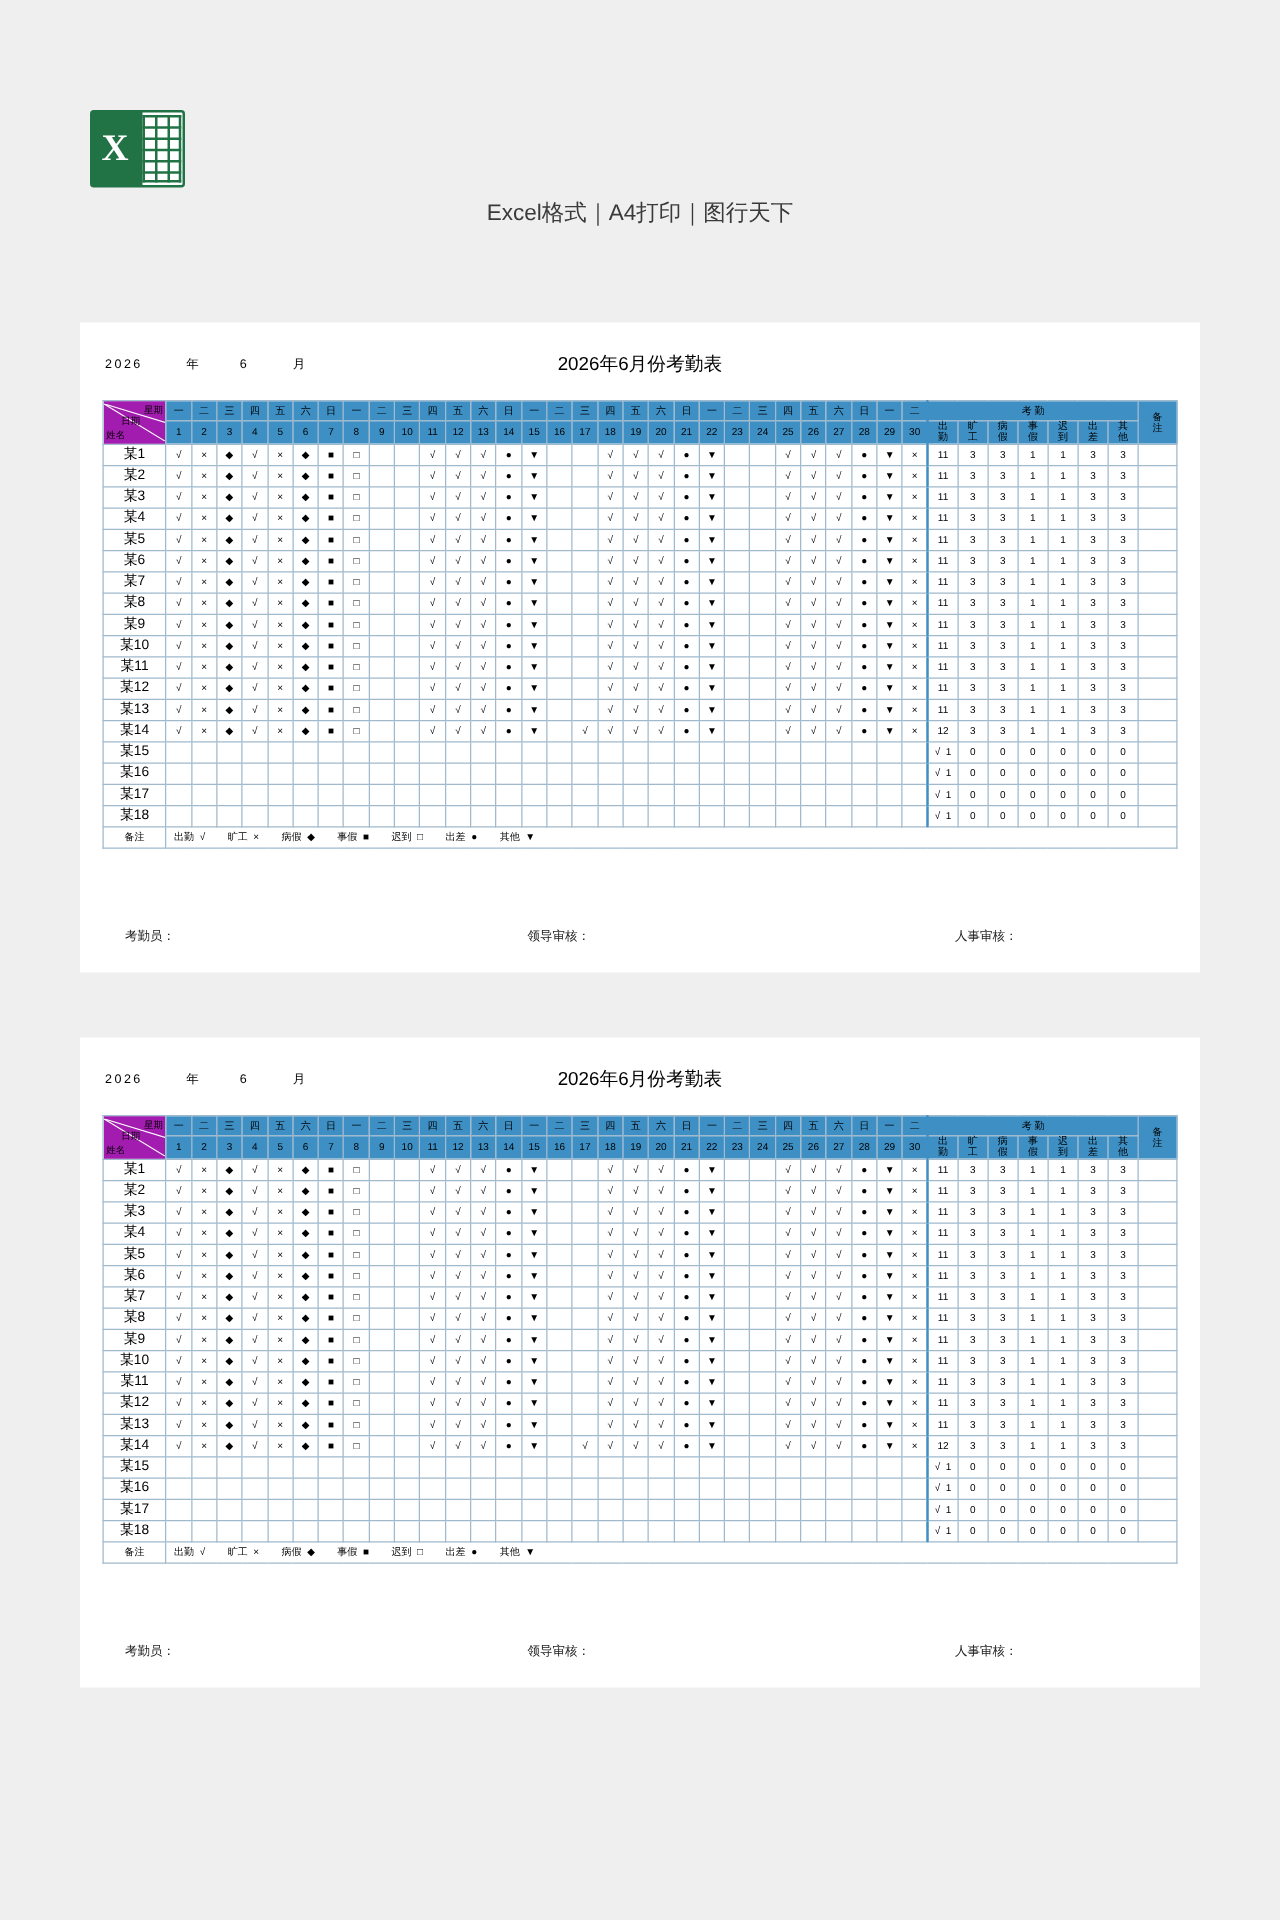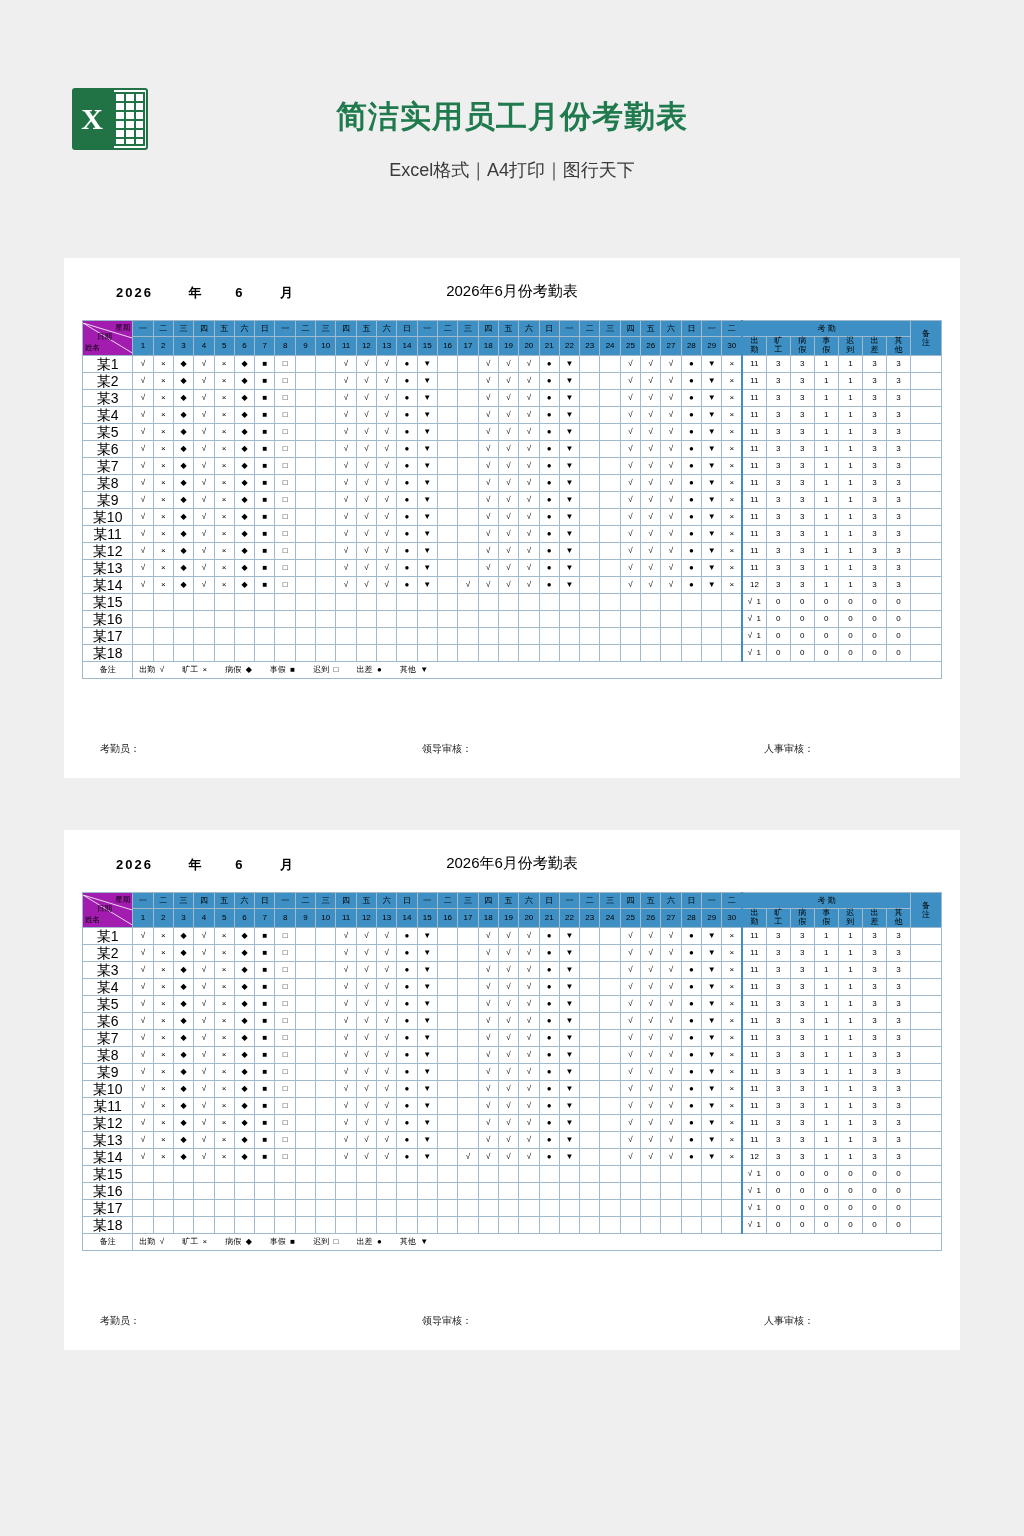--- a/index.html
+++ b/index.html
@@ -20,30 +20,30 @@
   .xls-logo .grid{position:absolute;left:42px;top:4px;width:31px;height:54px;}
   .xls-logo .grid i{position:absolute;background:#217346;display:block;}
   .title-main{position:absolute;left:0;top:96px;width:1024px;text-align:center;color:#1f7a4d;font-size:31px;font-weight:bold;letter-spacing:1px;}
   .title-sub{position:absolute;left:0;top:158px;width:1024px;text-align:center;color:#3a3a3a;font-size:18px;}
 
   
   .card{position:absolute;left:64px;width:896px;background:#fff;}
   .card1{top:258px;height:520px;}
   .card2{top:830px;height:520px;}
 
-  .meta{position:absolute;left:52px;top:26px;font-size:13px;font-weight:bold;color:#000;letter-spacing:2px;}
+  .meta{position:absolute;left:20px;top:26px;font-size:10px;font-weight:normal;color:#000;letter-spacing:2px;}
   .meta span{display:inline-block;}
   .sheet-title{position:absolute;left:0;top:24px;width:896px;text-align:center;font-size:15px;color:#000;font-weight:normal;}
 
   table.att{border-collapse:collapse;position:absolute;left:18px;top:62px;width:860px;table-layout:fixed;}
   table.att td,table.att th{border:1px solid #9fb9cd;font-size:8px;text-align:center;padding:0;color:#000;font-weight:normal;line-height:1;}
   thead th{background:#3d8fc4;color:#fff;height:15px;font-size:8px;}
   thead th.corner{background:#a21caf;position:relative;}
   tbody td{height:16px;background:#fff;}
-  tbody td.name{font-size:14px;}
+  tbody td.name{font-size:11px;}
   .row-h{height:16px;}
   td.sum{border-left:1px solid #3d8fc4;}
   .sep{border-left:2px solid #3d8fc4 !important;}
   .note-row td{height:16px;font-size:8px;text-align:left;padding-left:4px;}
   .legend{display:flex;gap:18px;padding-left:6px;font-size:8px;align-items:center;}
   .legend i{font-style:normal;}
 
   .corner-cell{position:relative;height:30px;width:100%;}
   .corner-cell .c-top{position:absolute;right:2px;top:1px;font-size:7.5px;}
   .corner-cell .c-mid{position:absolute;left:2px;top:10px;font-size:7.5px;}
@@ -76,21 +76,20 @@
         <i style="left:0;top:27px;width:31px;height:2px;"></i>
         <i style="left:0;top:36px;width:31px;height:2px;"></i>
         <i style="left:0;top:45px;width:31px;height:2px;"></i>
         <i style="left:0;top:52px;width:31px;height:2px;"></i>
         <i style="left:0;top:0;width:2px;height:54px;"></i>
         <i style="left:10px;top:0;width:2px;height:54px;"></i>
         <i style="left:20px;top:0;width:2px;height:54px;"></i>
         <i style="left:29px;top:0;width:2px;height:54px;"></i>
       </div>
     </div>
-    <div class="title-main">简洁实用员工月份考勤表</div>
     <div class="title-sub">Excel格式｜A4打印｜图行天下</div>
   </div>
 
   <div class="card card1">
     <div class="meta">
       <span>2026</span>
       <span style="width:30px"></span><span>年</span>
       <span style="width:26px"></span><span>6</span>
       <span style="width:30px"></span><span>月</span>
     </div>

